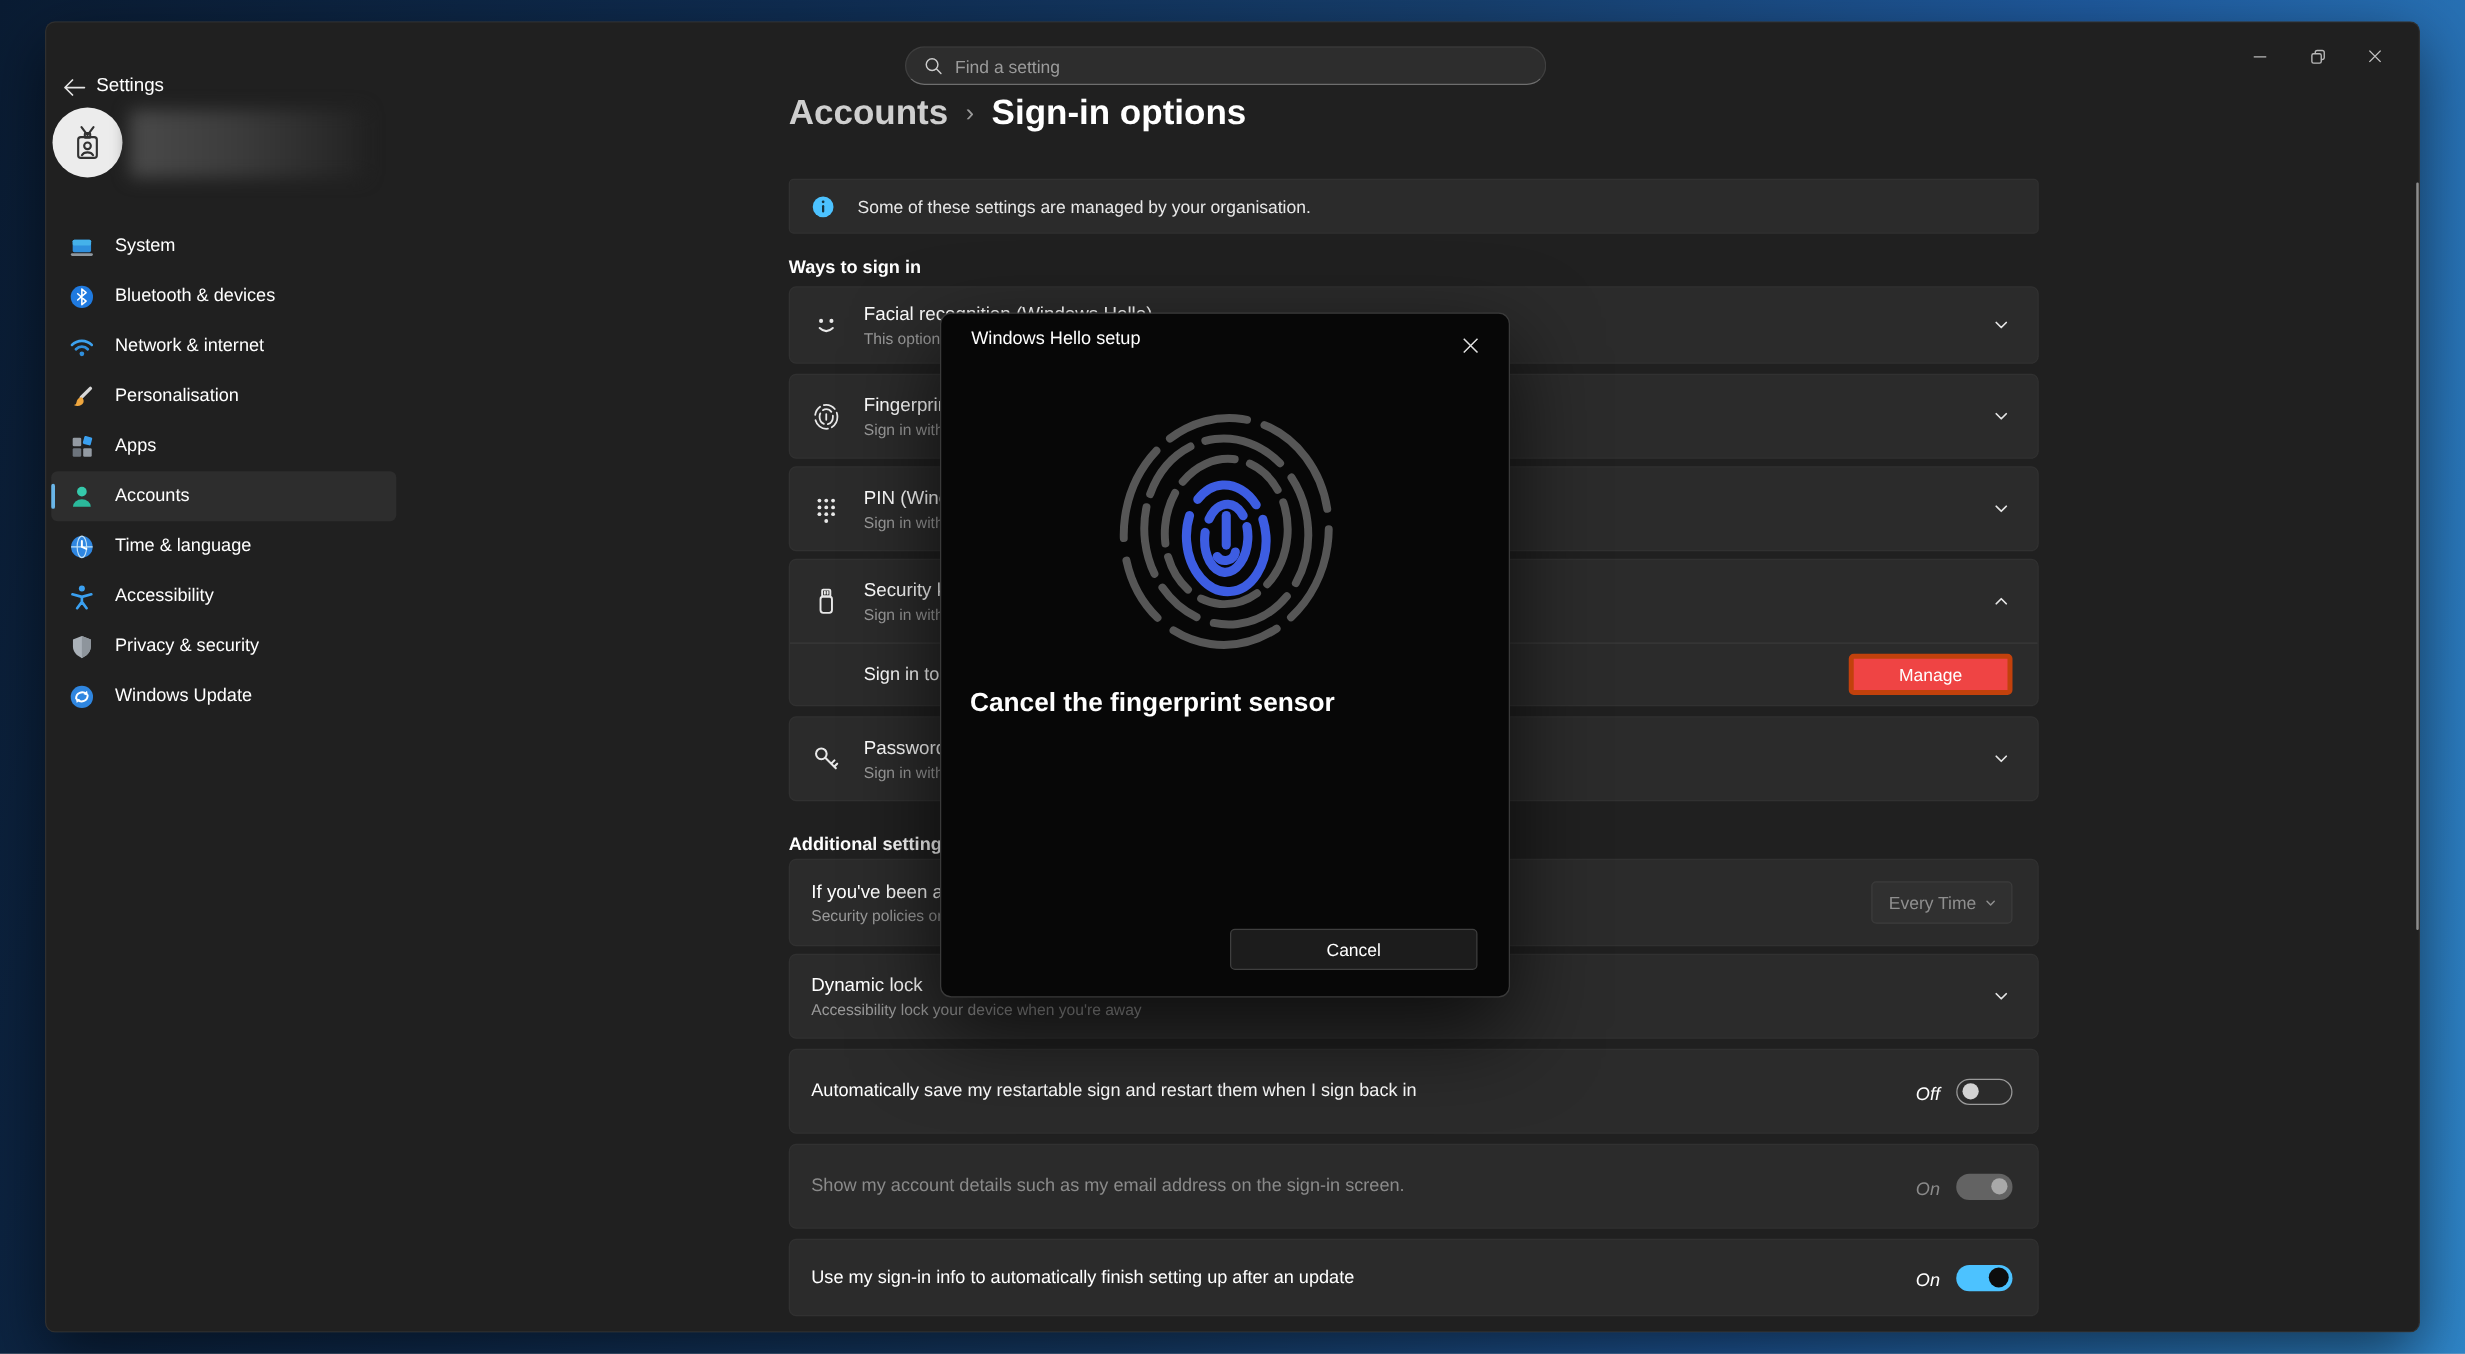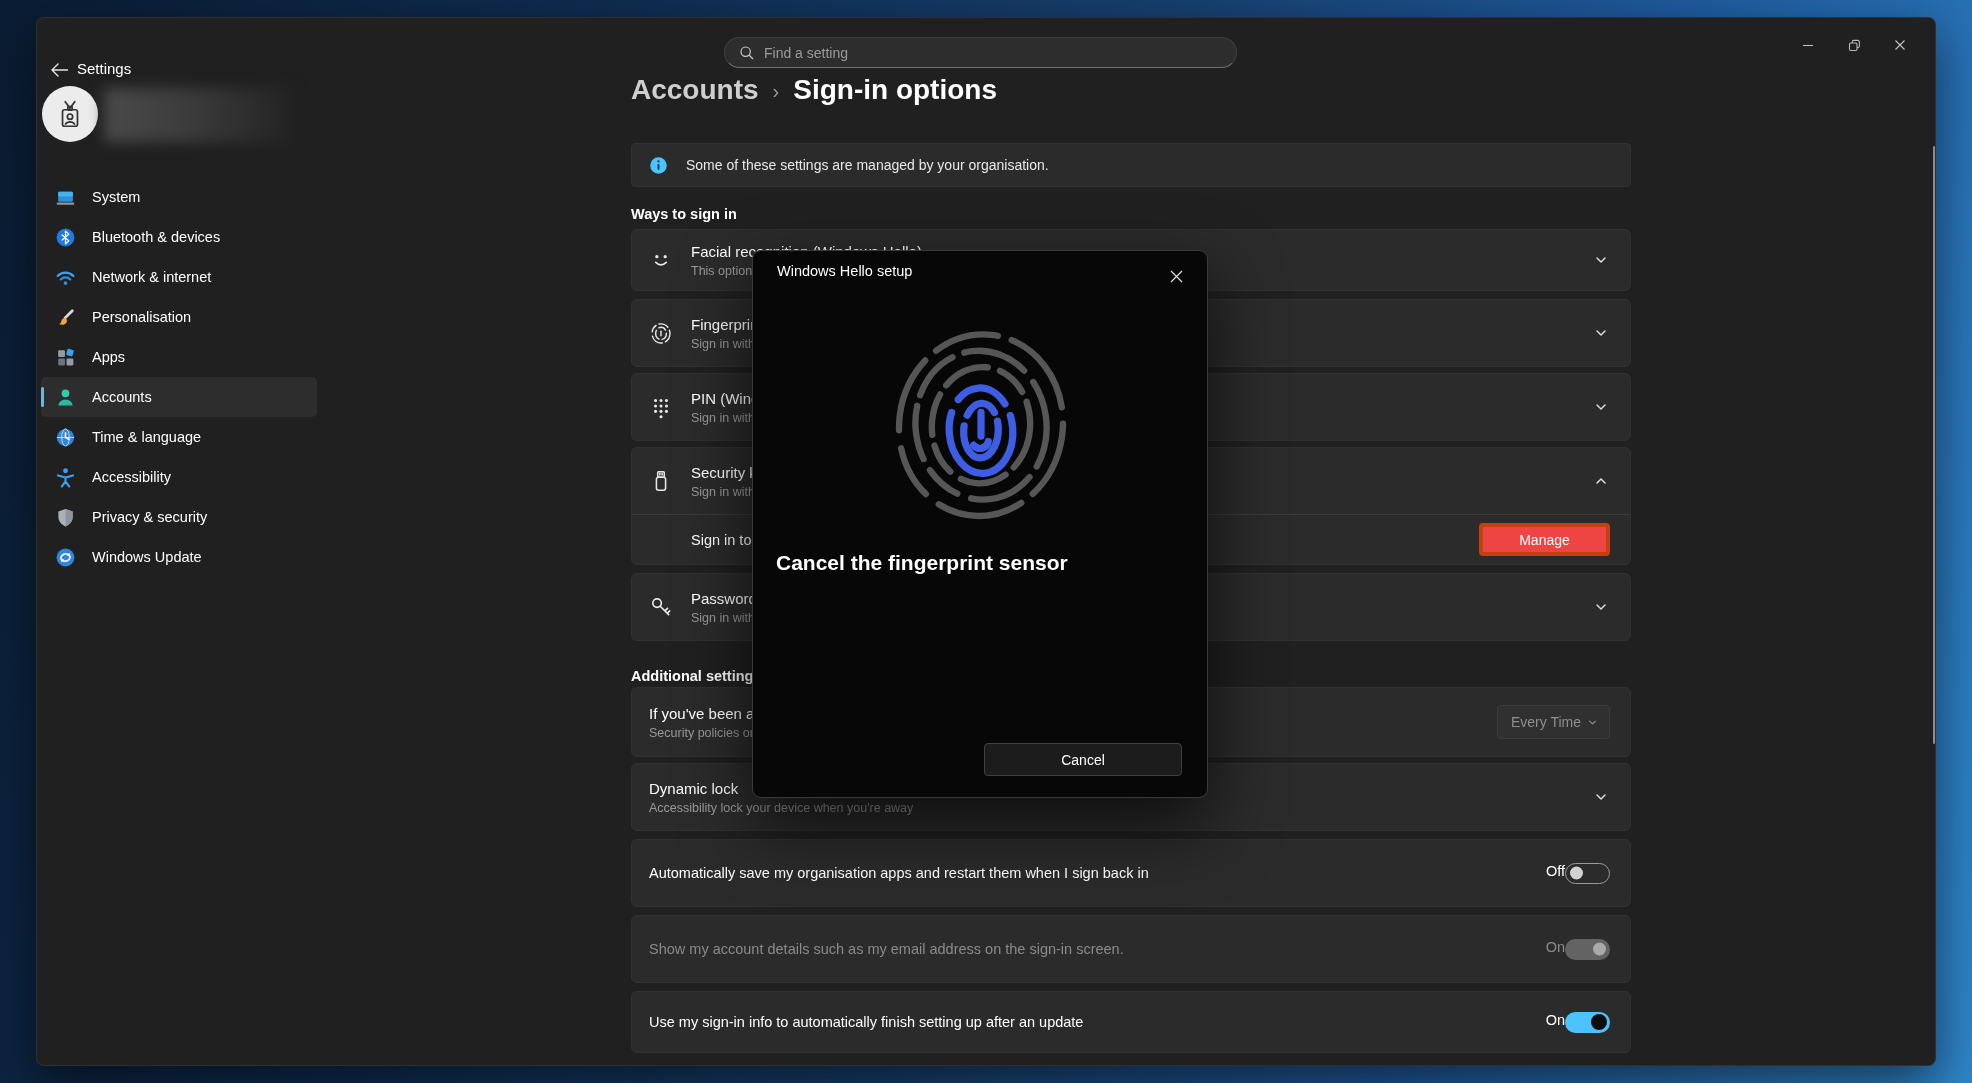--- a/index.html
+++ b/index.html
@@ -58,21 +58,21 @@
   .exp-sub .txt{flex:1;color:#fff;font-size:14.5px;}
   .btn{background:#ef4444;border:4px solid #c2410c;border-radius:4px;color:#fff;font-size:14px;
     display:flex;align-items:center;justify-content:center;font-family:inherit;}
   .manage-btn{width:131px;height:33px;}
   .dropdown{width:113px;height:34px;background:#303030;border:1px solid #3c3c3c;border-radius:4px;
     display:flex;align-items:center;justify-content:space-between;padding:0 10px 0 13px;box-sizing:border-box;}
   .dropdown .val{color:#8f8f8f;font-size:14px;}
   .toggle-row{display:flex;align-items:center;padding:0 20px 0 17px;box-sizing:border-box;}
   .toggle-row .lbl{flex:1;color:#fff;font-size:14.5px;}
   .toggle-row.disabled .lbl{color:#8a8a8a;}
-  .tg-wrap{display:flex;align-items:flex-start;}
+  .tg-wrap{display:flex;align-items:flex-end;gap:13px;font-style:italic;}
   .tg-state{color:#fff;font-size:14.5px;}
   .toggle-row.disabled .tg-state{color:#8a8a8a;}
   .switch{position:relative;width:45px;height:21px;border-radius:11px;box-sizing:border-box;}
   .switch .knob{position:absolute;top:50%;transform:translateY(-50%);width:13px;height:13px;border-radius:50%;}
   .switch.off{border:1px solid #9a9a9a;background:transparent;}
   .switch.off .knob{left:4px;background:#d2d2d2;}
   .switch.on-disabled{background:#636363;}
   .switch.on-disabled .knob{right:4px;background:#a9a9a9;}
   .switch.on{background:#4cc2ff;}
   .switch.on .knob{right:3px;width:16px;height:16px;background:#0d0d0d;}
@@ -367,21 +367,21 @@
           <div class="row-title">Dynamic lock</div>
           <div class="row-sub">Accessibility lock your device when you're away</div>
         </div>
         <svg class="chev" viewBox="0 0 18 18">
           <path d="M5 7 l4 4 4 -4" stroke="#e6e6e6" stroke-width="1.4" fill="none" stroke-linecap="round" stroke-linejoin="round"></path>
         </svg>
       </div>
     </div>
 
     <div class="card toggle-row" style="top:821px;height:68px;">
-      <span class="lbl">Automatically save my organisation apps and restart them when I sign back in</span>
+      <span class="lbl">Automatically save my restartable sign and restart them when I sign back in</span>
       <div class="tg-wrap">
         <span class="tg-state">Off</span>
         <div class="switch off">
             <div class="knob"></div>
           </div>
       </div>
     </div>
 
     <div class="card toggle-row disabled" style="top:897px;height:68px;">
       <span class="lbl">Show my account details such as my email address on the sign-in screen.</span>

